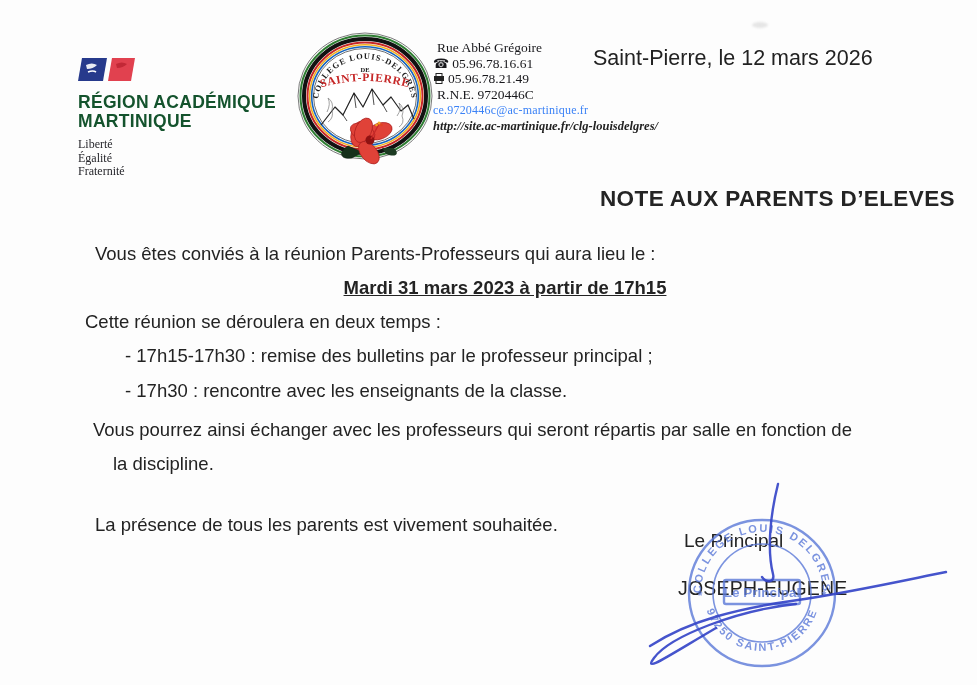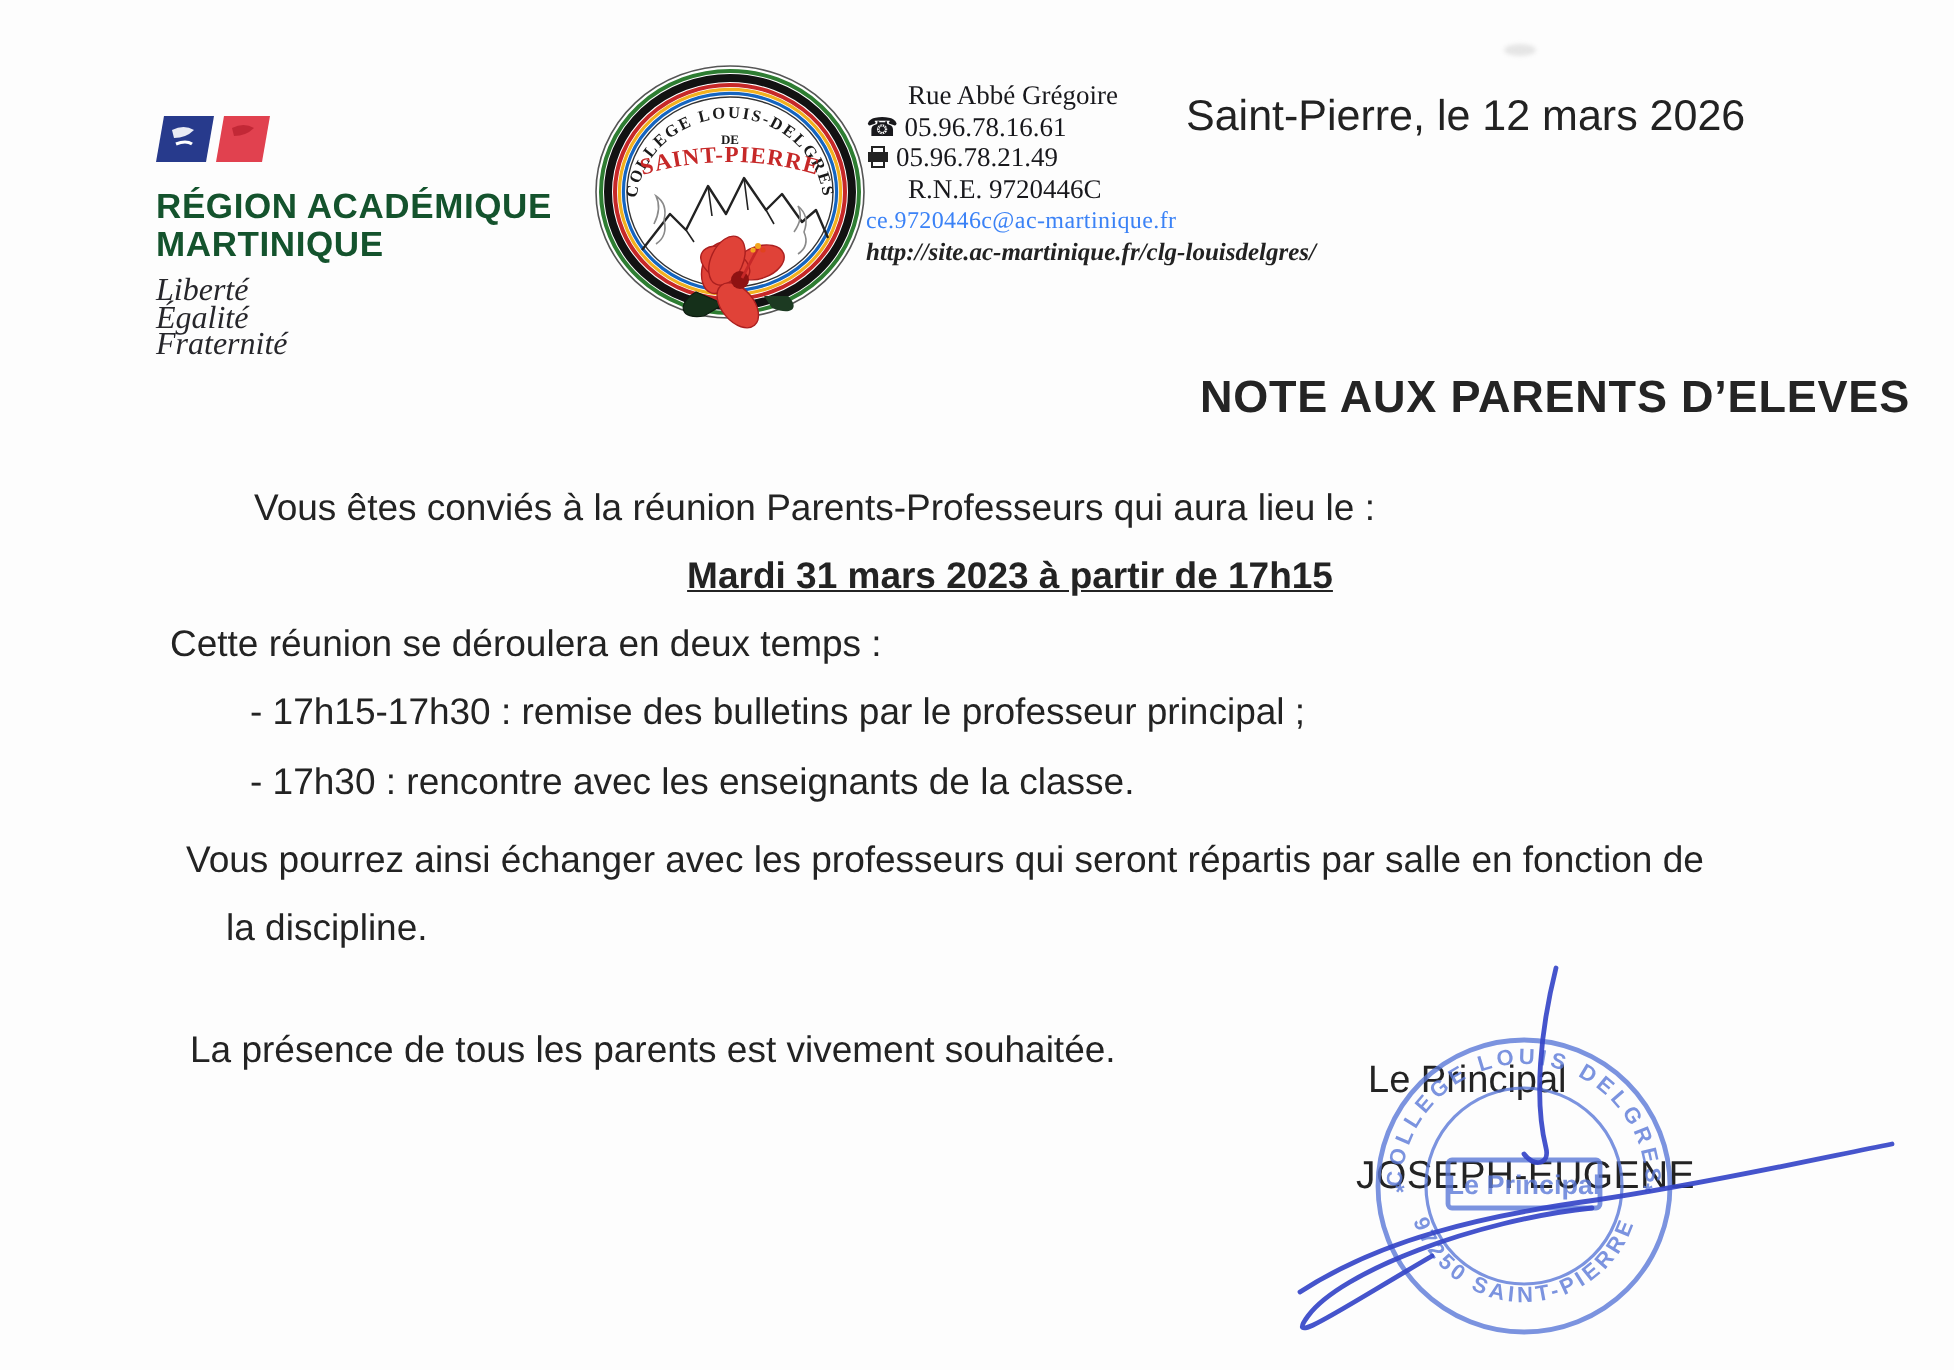--- a/index.html
+++ b/index.html
@@ -4,36 +4,36 @@
 <style>
   html,body{margin:0;padding:0;background:#e8e8e8;}
   .page{
     position:relative;width:977px;height:685px;margin:0 auto;
     background:#fdfdfd;overflow:hidden;
     font-family:"Liberation Sans", sans-serif;color:#1c1c1c;
   }
   
   .region{position:absolute;left:78px;top:56px;width:220px;}
   .region .title{font-weight:bold;font-size:17.5px;line-height:19px;letter-spacing:.3px;color:#14532d;margin-top:6px;}
-  .region .motto{margin-top:7px;font-family:"Liberation Serif",serif;font-style:italic;font-size:16px;line-height:13.5px;color:#26262b;}
+  .region .motto{margin-top:7px;font-family:"Liberation Serif",serif;font-size:12px;line-height:13.5px;color:#26262b;}
   
   .school-logo{position:absolute;left:295px;top:30px;width:140px;height:140px;}
   
   .contact{position:absolute;left:433px;top:40px;width:240px;font-family:"Liberation Serif",serif;font-size:13.5px;line-height:15.5px;color:#18181c;white-space:nowrap;}
   .contact .row{display:flex;align-items:center;gap:3px;}
-  .contact .indent{padding-left:4px;margin-left:17px;}
+  .contact .indent{padding-left:4px;}
   .contact .email{font-size:12px;color:#3b82f6;letter-spacing:.2px;margin-top:1px;}
   .contact .web{font-size:12.5px;font-weight:bold;color:#222;font-style:italic;}
   .glyph{font-size:13px;line-height:13px;}
   
   .dateline{position:absolute;left:593px;top:46px;font-size:21.5px;color:#222;white-space:nowrap;}
   
   .doc-title{position:absolute;left:55px;top:186px;width:900px;text-align:right;font-weight:bold;font-size:22.5px;letter-spacing:.4px;color:#242424;}
   .line{position:absolute;font-size:18.5px;color:#232323;white-space:nowrap;}
-  .intro{left:95px;top:243px;margin-left:32px;}
+  .intro{left:95px;top:243px;}
   .meeting{left:55px;top:277px;width:900px;text-align:center;font-weight:bold;text-decoration:underline;}
   .body1{left:85px;top:311px;}
   .item1{left:125px;top:345px;}
   .item2{left:125px;top:380px;}
   .body2a{left:93px;top:419px;}
   .body2b{left:79px;top:453px;margin-left:34px;}
   .body3{left:95px;top:482px;margin-top:32px;}
   
   .sig-role{position:absolute;left:684px;top:530px;font-size:19px;color:#232323;}
   .sig-name{position:absolute;left:678px;top:577px;font-size:19.5px;color:#232323;letter-spacing:.2px;}

